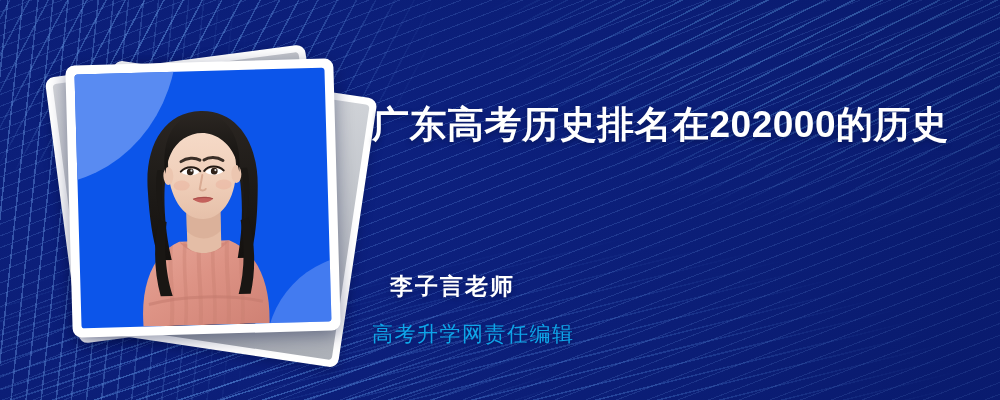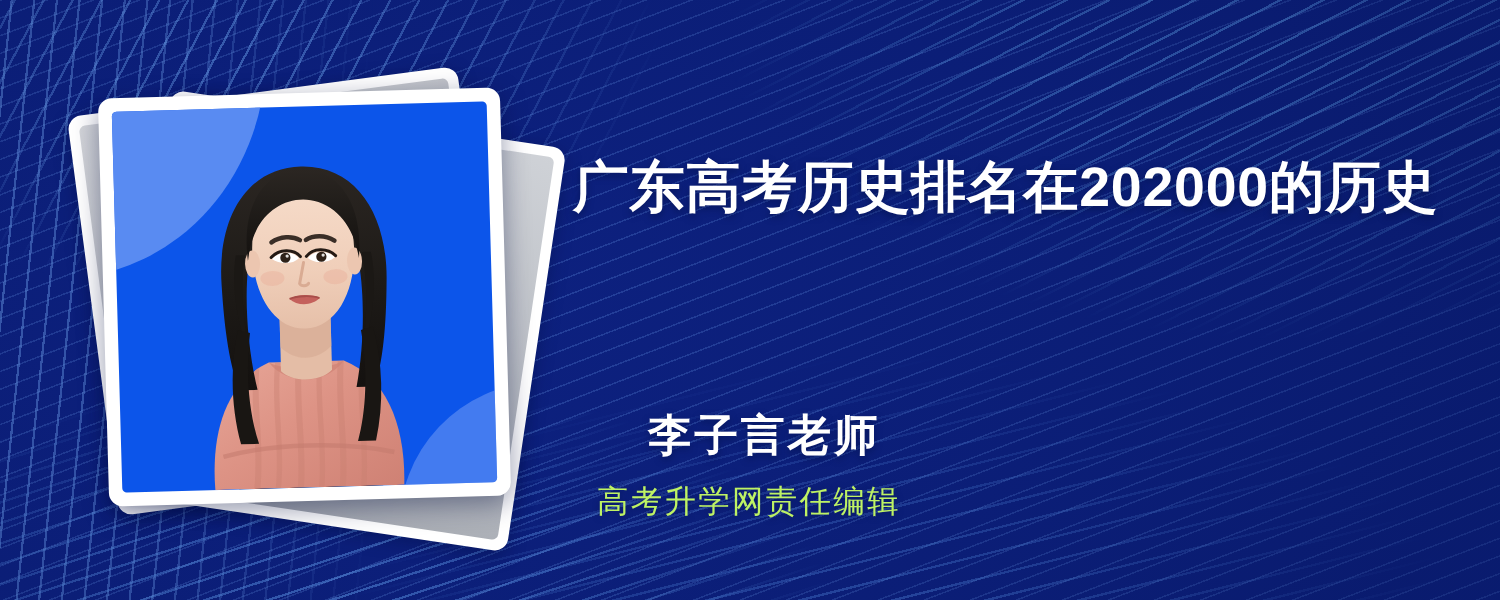--- a/index.html
+++ b/index.html
@@ -219,21 +219,21 @@
     position: absolute;
     left: 0;
     top: 0;
     width: 100%;
     height: 100%;
   }
 
   
   #text-block {
     position: absolute;
-    left: 382px;
+    left: 372px;
     top: 0;
     width: 600px;
     height: 400px;
   }
 
   #headline {
     position: absolute;
     top: 73px;
     left: 0;
     width: 600px;
@@ -247,36 +247,34 @@
   #headline .line {
     display: block;
     white-space: nowrap;
   }
 
   #author-name {
     position: absolute;
     top: 271px;
     left: 18px;
     color: #ffffff;
-    font-size: 29px;
+    font-size: 23px;
     font-weight: bold;
     letter-spacing: 2px;
     text-shadow: 0 2px 5px rgba(4, 16, 70, 0.55);
-    margin-left: 32px;
   }
 
   #author-role {
     position: absolute;
     top: 320px;
     left: 0;
-    color: #bef264;
+    color: #0ea5e9;
     font-size: 21px;
     letter-spacing: 1.5px;
     text-shadow: 0 1px 4px rgba(4, 16, 70, 0.5);
-    margin-left: 16px;
   }
 </style>
 </head>
 <body>
 
 <div id="banner">
 
   <div class="bg-layer bg-stripes-main"></div>
   <div class="bg-layer bg-stripes-ur"></div>
   <div class="bg-layer bg-chevron-left"></div>

